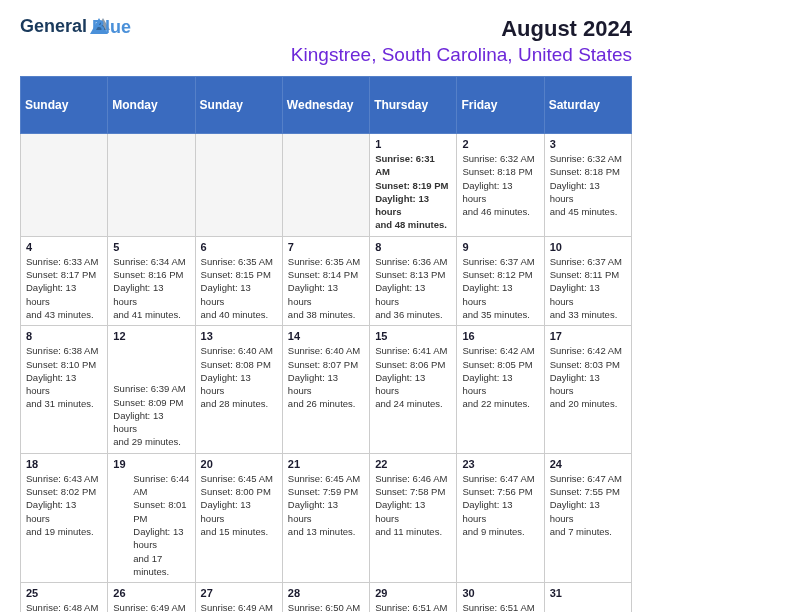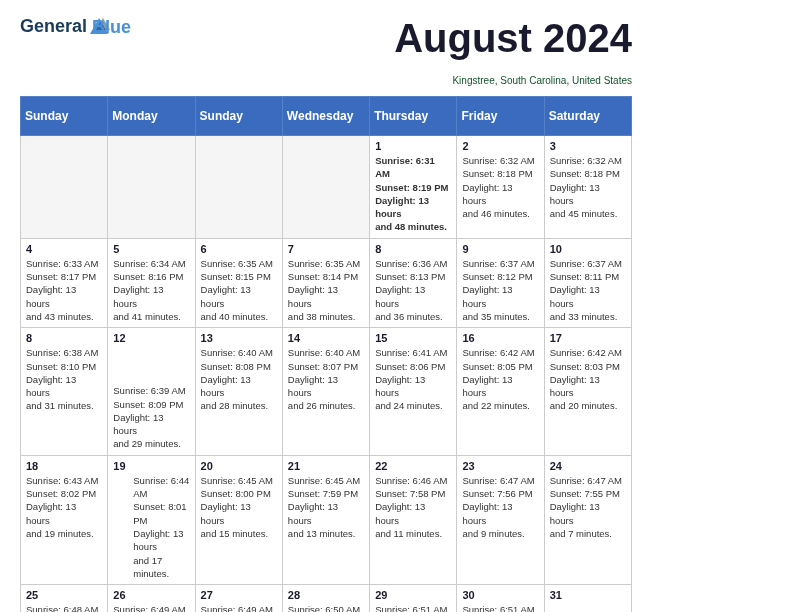--- a/index.html
+++ b/index.html
@@ -21,40 +21,40 @@
       margin-bottom: 10px;
     }
     .logo {
       display: flex;
       align-items: center;
     }
     .title-block {
       text-align: right;
     }
     .main-title {
-      font-size: 40px;
+      font-size: 22px;
       font-weight: bold;
       color: #1a1a2e;
     }
     .subtitle {
-      font-size: 10px;
-      color: #14532d;
-      margin-top: 14px;
+      font-size: 19px;
+      color: #6d28d9;
+      margin-top: 2px;
     }
     .calendar {
       width: 100%;
       border-collapse: collapse;
       table-layout: fixed;
     }
     .calendar thead th {
       background: #3a6bbf;
       color: #fff;
       font-size: 12px;
       font-weight: bold;
-      padding: 12px 4px;
+      padding: 21px 4px;
       text-align: left;
       border: 1px solid #5580c8;
     }
     .calendar tbody td {
       border: 1px solid #ccc;
       vertical-align: top;
       padding: 4px 5px;
       font-size: 10px;
       color: #333;
       background: #fff;

